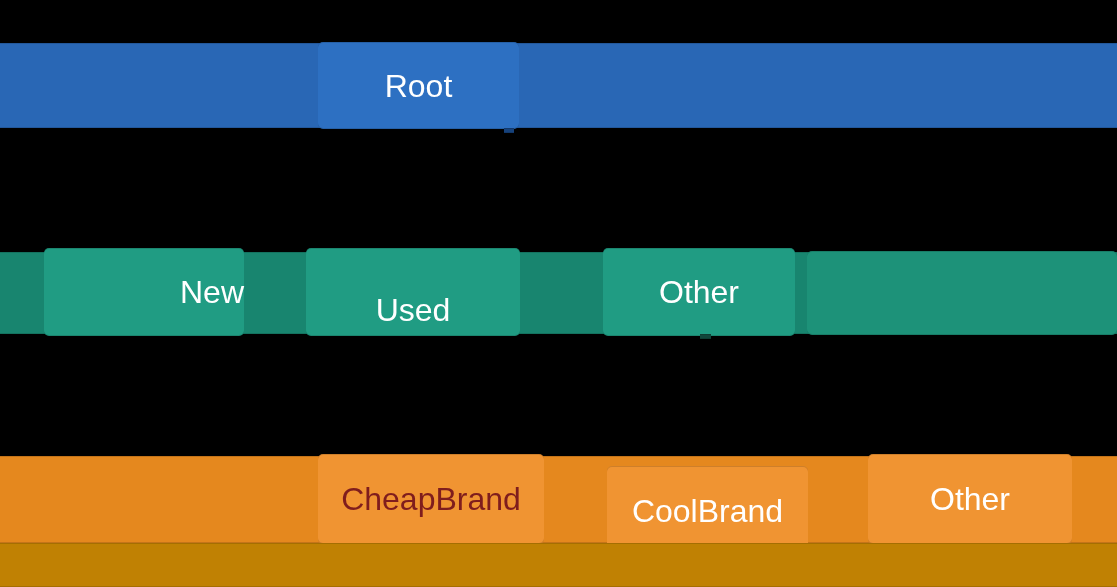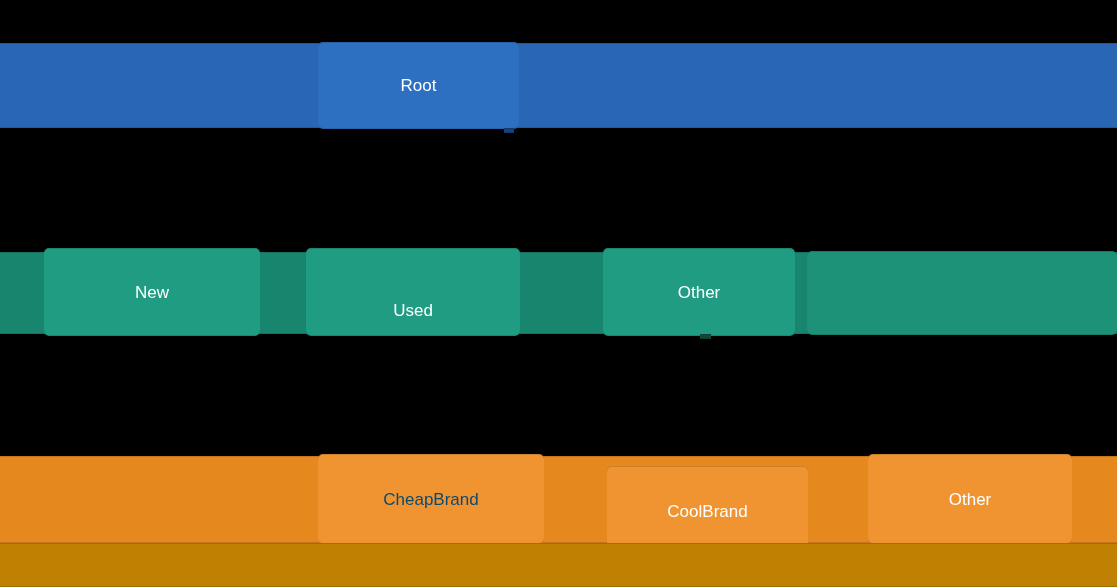--- a/index.html
+++ b/index.html
@@ -21,56 +21,56 @@
     box-shadow: inset 0 1px 0 rgba(0,0,0,0.14), inset 0 -1px 0 rgba(0,0,0,0.14);
   }
   .seg.rounded {
     border-radius: 5px;
     display: flex;
     align-items: center;
     justify-content: center;
   }
   .node-label {
     color: #ffffff;
-    font-size: 17px;
+    font-size: 32px;
     font-weight: 400;
     line-height: 1;
     white-space: nowrap;
     pointer-events: none;
   }
 </style>
 </head>
 <body>
 
 <div class="canvas" style="width: 1117px; height: 587px; background: rgb(0, 0, 0);">
     <div>
       <div class="seg" style="left: 0px; top: 43px; width: 1117px; height: 85px; background: rgb(41, 103, 181);"></div>
       <div class="seg rounded" style="left: 318px; top: 42px; width: 201px; height: 87px; background: rgb(45, 112, 194);">
         <span class="node-label" style="color: rgb(255, 255, 255);">Root</span>
       </div>
       <div class="seg" style="left: 504px; top: 128px; width: 10px; height: 5px; background: rgb(22, 66, 124);"></div>
     </div>
     <div>
       <div class="seg" style="left: 0px; top: 252px; width: 1117px; height: 82px; background: rgb(24, 133, 111);"></div>
-      <div class="seg rounded" style="left: 44px; top: 248px; width: 216px; height: 88px; background: rgb(32, 156, 131);">
+      <div class="seg rounded" style="left: 44px; top: 248px; width: 200px; height: 88px; background: rgb(32, 156, 131); justify-content: flex-end;">
         <span class="node-label" style="color: rgb(255, 255, 255);">New</span>
       </div>
       <div class="seg rounded" style="left: 306px; top: 248px; width: 214px; height: 88px; background: rgb(32, 156, 131);">
         <span class="node-label" style="color: rgb(255, 255, 255); margin-top: 36px;">Used</span>
       </div>
       <div class="seg rounded" style="left: 603px; top: 248px; width: 192px; height: 88px; background: rgb(32, 156, 131);">
         <span class="node-label" style="color: rgb(255, 255, 255);">Other</span>
       </div>
       <div class="seg rounded" style="left: 807px; top: 251px; width: 310px; height: 84px; background: rgb(29, 146, 121);"></div>
       <div class="seg" style="left: 700px; top: 334px; width: 11px; height: 5px; background: rgb(17, 70, 59);"></div>
     </div>
     <div>
       <div class="seg" style="left: 0px; top: 456px; width: 1117px; height: 87px; background: rgb(229, 136, 30);"></div>
       <div class="seg rounded" style="left: 318px; top: 454px; width: 226px; height: 90px; background: rgb(240, 148, 50);">
-        <span class="node-label" style="color: #0c4a6e;">CheapBrand</span>
+        <span class="node-label" style="color: #7f1d1d;">CheapBrand</span>
       </div>
       <div class="seg rounded" style="left: 607px; top: 454px; width: 201px; height: 90px; background: rgb(240, 148, 50); margin-top: 12px;">
         <span class="node-label" style="color: rgb(255, 255, 255);">CoolBrand</span>
       </div>
       <div class="seg rounded" style="left: 868px; top: 454px; width: 204px; height: 90px; background: rgb(240, 148, 50);">
         <span class="node-label" style="color: rgb(255, 255, 255);">Other</span>
       </div>
     </div>
     <div>
       <div class="seg" style="left: 0px; top: 543px; width: 1117px; height: 44px; background: rgb(192, 129, 3);"></div>

